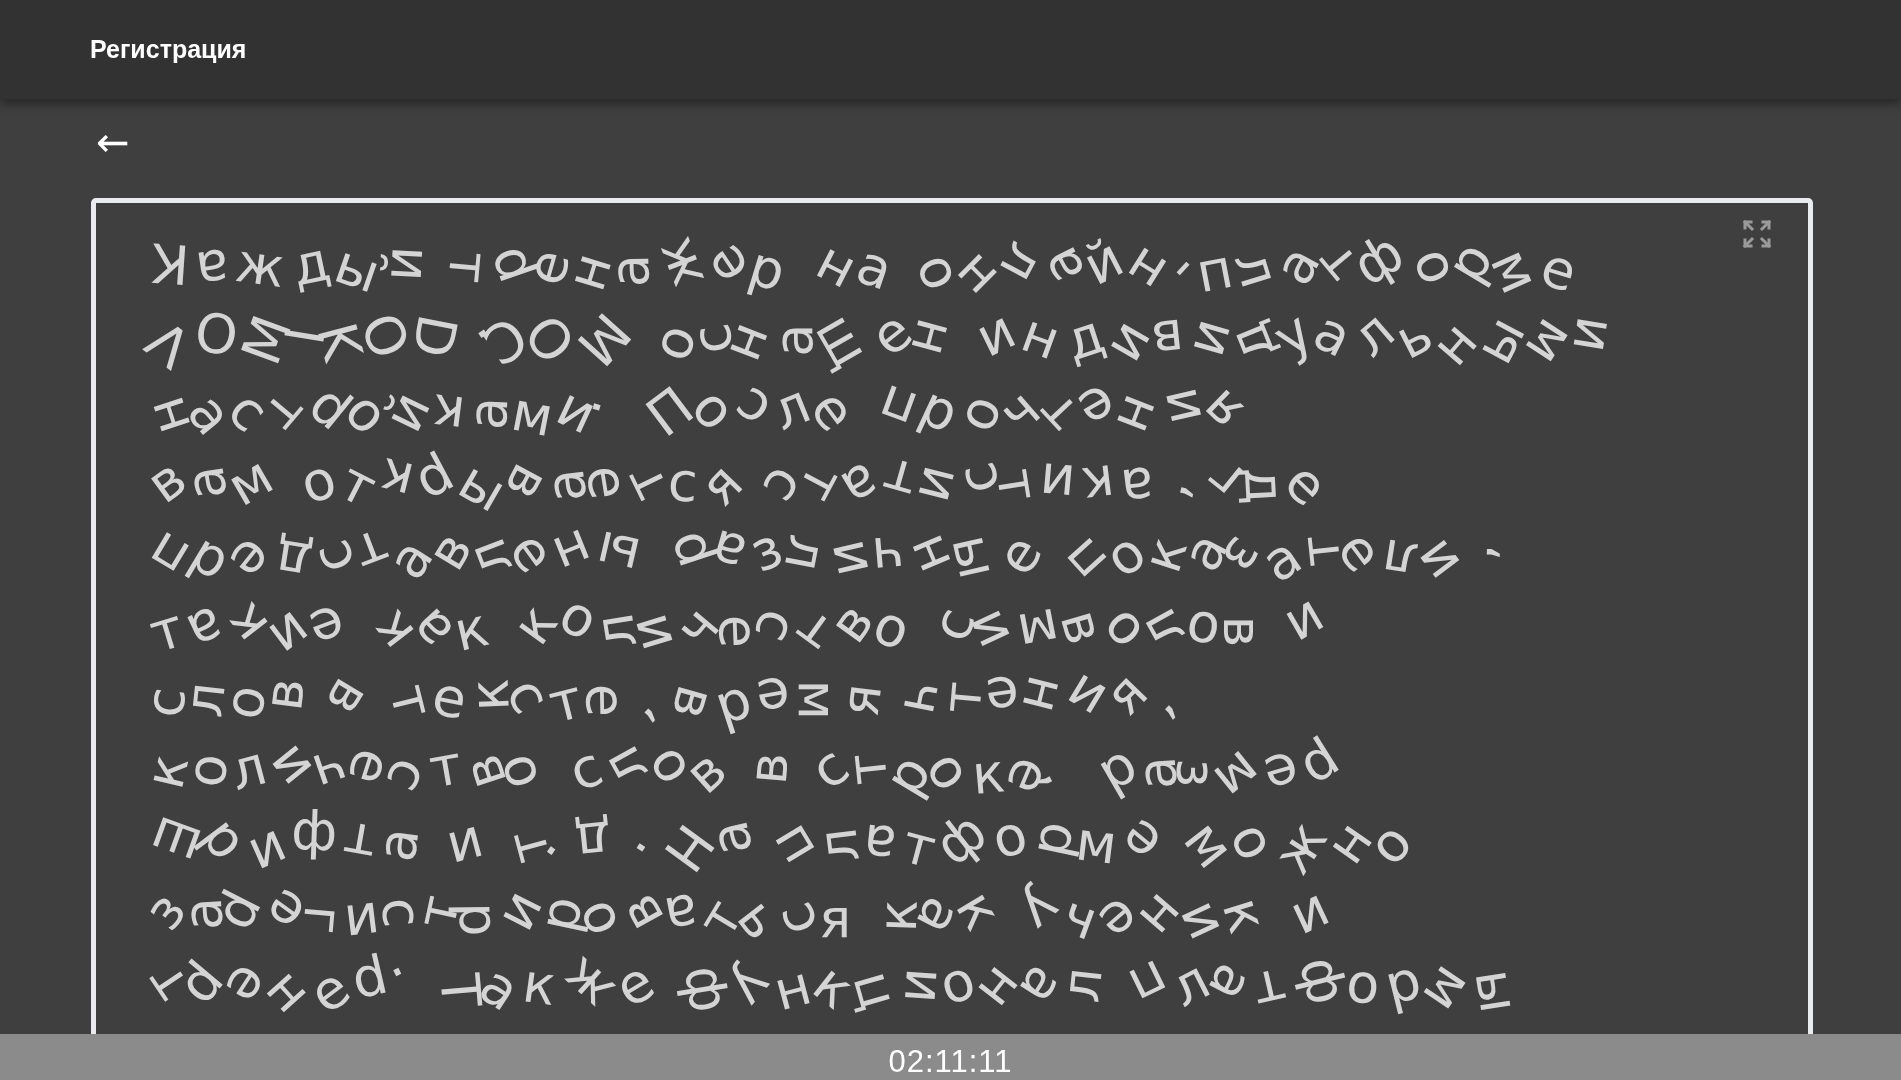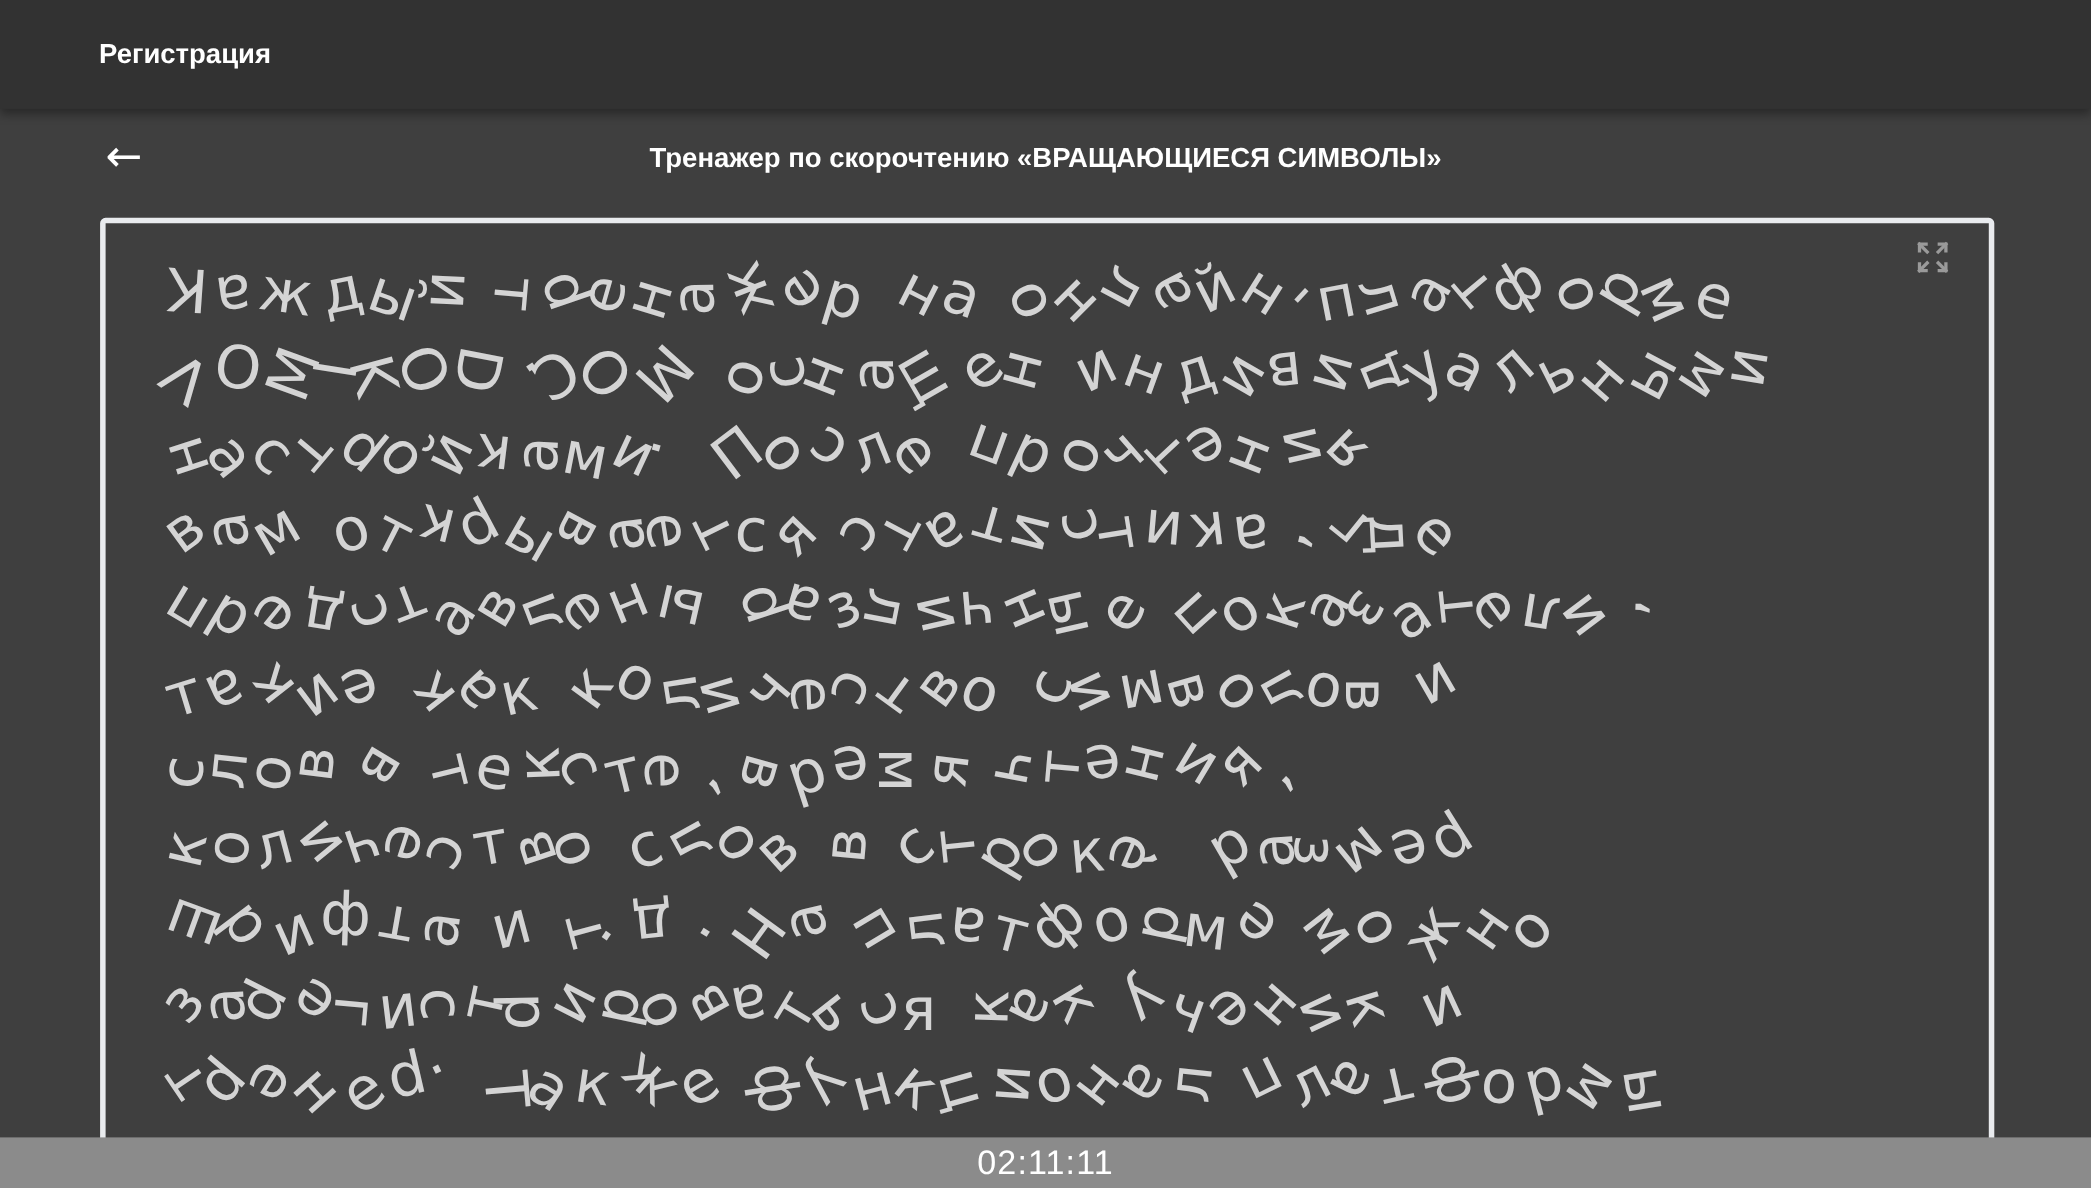--- a/index.html
+++ b/index.html
@@ -49,36 +49,35 @@
     position:absolute; left:50%; transform:translateX(-50%); top:740px;
     background:#3f3f3f; border:3px solid #f2f2f2; border-radius:10px;
     color:#fff; font-size:29px; font-weight:700; padding:16px 30px;
     font-family:inherit; cursor:pointer; z-index:15; line-height:1;
     box-shadow:0 0 6px rgba(0,0,0,.3);
   }
 
   
   .timerbar {
     position:absolute; left:0; bottom:0; width:1901px; height:46px;
-    background:#8b8b8b; z-index:20; display:flex; align-items:center; justify-content:center;
+    background:#8b8b8b; z-index:20; display:flex; align-items:flex-end; justify-content:center;
   }
   .timer-text { color:#fff; font-size:31px; letter-spacing:1px; }
 </style>
 </head>
 <body>
 
 <div class="page">
 
   <header class="app-header">
     <div class="nav-link">Регистрация</div>
   </header>
 
   <div class="titlebar">
     <span class="back-btn">←</span>
-    <h1 class="page-title">Тренажер по скорочтению «ВРАЩАЮЩИЕСЯ СИМВОЛЫ»</h1>
   </div>
 
   <section class="panel">
     <span class="fullscreen-btn">
       <svg viewBox="0 0 38 38" width="38" height="38">
         <g stroke="#9a9a9a" stroke-width="3" fill="none" stroke-linecap="square">
           <polyline points="7,13 7,7 13,7"></polyline>   
             <line x1="7" y1="7" x2="14" y2="14"></line>
           <polyline points="25,7 31,7 31,13"></polyline>  
             <line x1="31" y1="7" x2="24" y2="14"></line>

